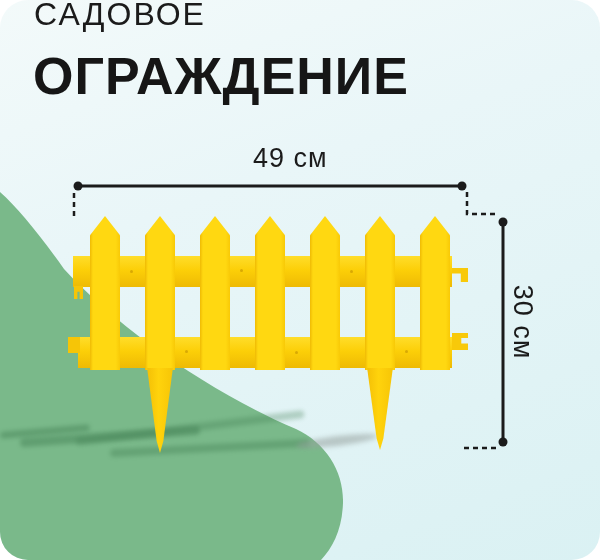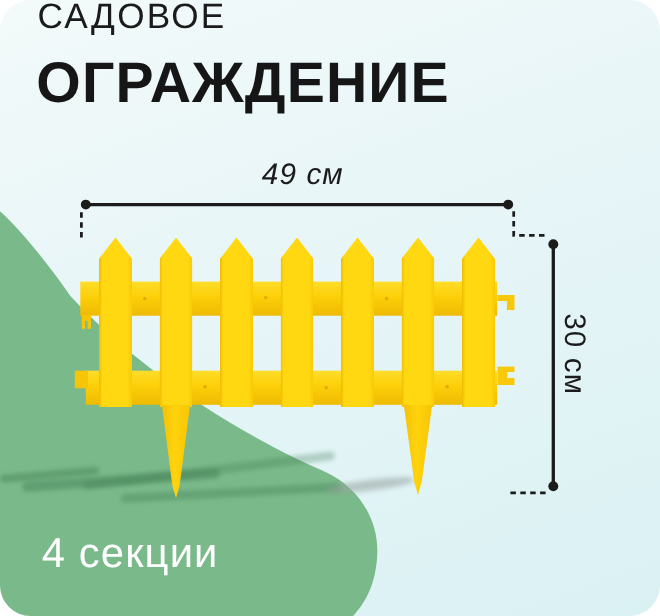--- a/index.html
+++ b/index.html
@@ -37,21 +37,21 @@
   .p5{left:310px;} .p6{left:365px;} .p7{left:420px;}
   .stake{
     background:linear-gradient(90deg,#f3be05 0%,#ffd30c 45%,#f6c406 100%);
     clip-path:polygon(4% 0,96% 0,62% 86%,50% 100%,38% 86%);
   }
   .stake1{left:146px;top:368px;width:28px;height:85px;}
   .stake2{left:366px;top:368px;width:28px;height:82px;}
   .rivet{width:3px;height:3px;border-radius:50%;background:rgba(190,140,0,.55);}
   
   .dim-label{color:#1b1b1b;font-size:27px;font-weight:500;letter-spacing:1px;white-space:nowrap;}
-  .dim-w{left:238px;top:143px;font-style:italic;}
+  .dim-w{left:253px;top:143px;}
   .dim-h{left:522px;top:322px;transform:translate(-50%,-50%) rotate(90deg);}
   .sections{left:38px;top:482px;font-size:38px;color:#ffffff;letter-spacing:1px;font-weight:400;}
 </style>
 </head>
 <body>
 
 <div class="stage">
 
   <svg class="abs layer" viewBox="0 0 600 560" aria-hidden="true">
     <path d="M 0 192
@@ -111,15 +111,14 @@
 
     <line x1="503" y1="222" x2="503" y2="442" stroke="#1b1b1b" stroke-width="3"></line>
     <circle cx="503" cy="222" r="4.5" fill="#1b1b1b"></circle>
     <circle cx="503" cy="442" r="4.5" fill="#1b1b1b"></circle>
     <path d="M464 448 H500" stroke="#1b1b1b" stroke-width="2.5" stroke-dasharray="5 4" fill="none"></path>
   </svg>
 
   <div class="abs dim-label dim-w">49 см</div>
   <div class="abs dim-label dim-h">30 см</div>
 
-  <div class="abs sections">4 секции</div>
 
 </div>
 
 </body></html>

